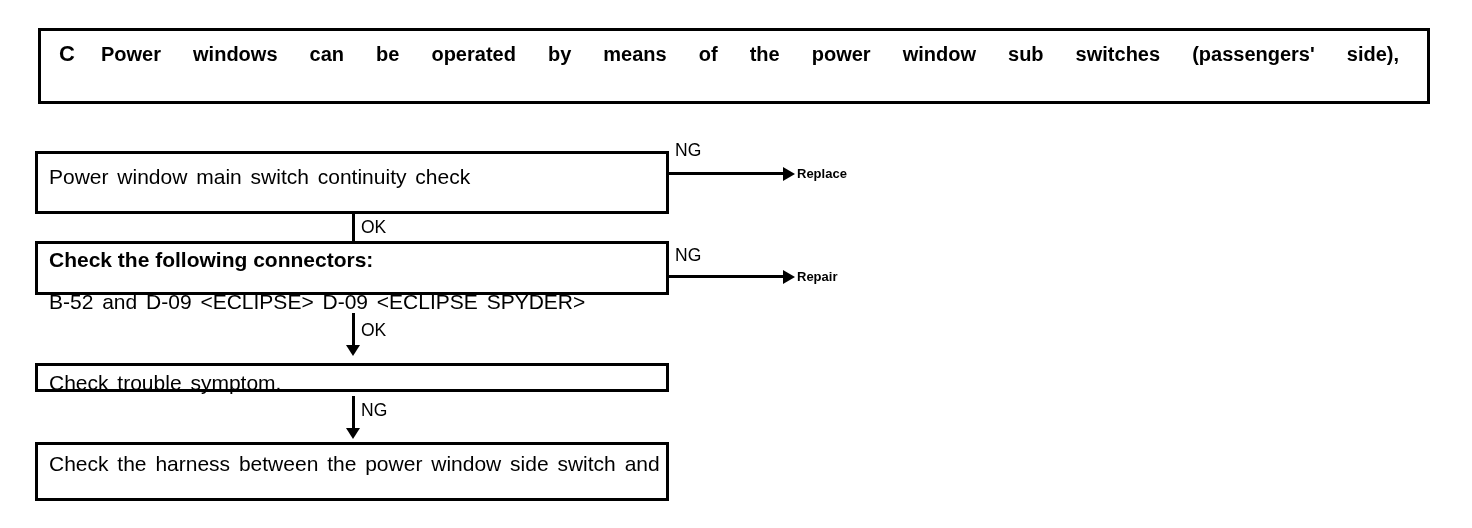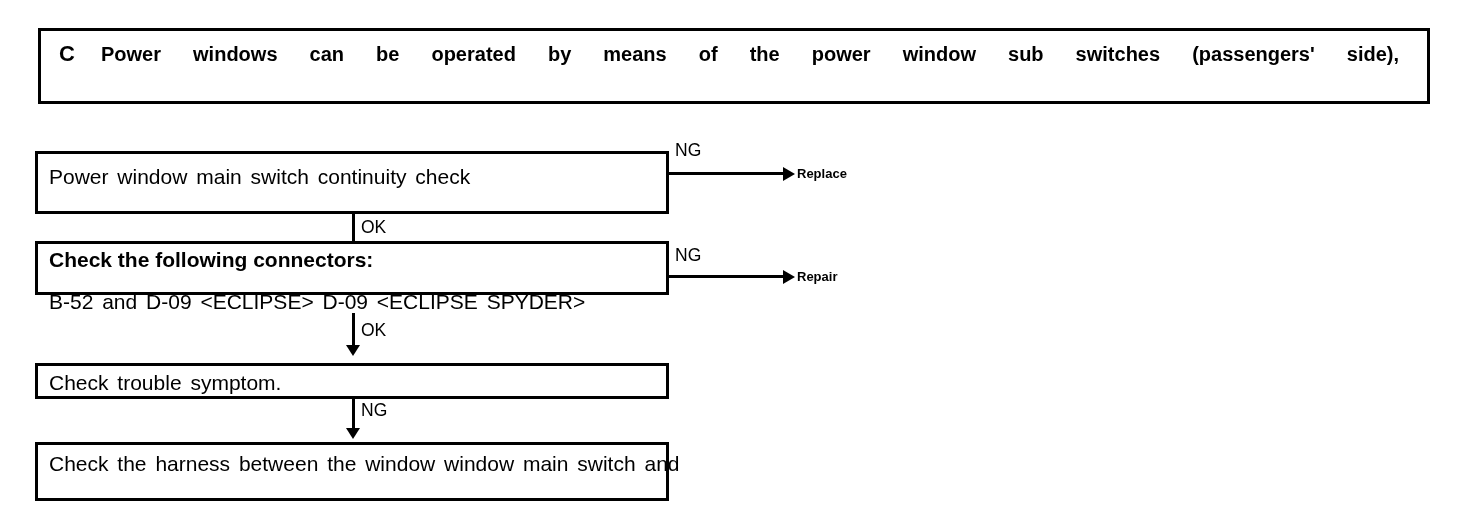--- a/index.html
+++ b/index.html
@@ -82,21 +82,21 @@
   .sp { word-spacing: 3px; }
   .bold { font-weight: bold; }
 
   #box1 { top: 151px; height: 63px; }
   #box1 .l1 { top: 12px; }
 
   #box2 { top: 241px; height: 54px; }
   #box2 .l1 { top: 5px; }
   #box2 .l2 { top: 26px; margin-top: 21px; }
 
-  #box3 { top: 363px; height: 36px; }
+  #box3 { top: 363px; height: 29px; }
   #box3 .l1 { top: 6px; }
 
   #box4 { top: 442px; height: 59px; }
   #box4 .l1 { top: 8px; }
   #box4 .l2 { top: 31px; }
 
   
   .vconn {
     position: absolute;
     left: 352px;
@@ -224,14 +224,14 @@
 
 <div class="flow-box" id="box3">
   <div class="line l1 sp">Check trouble symptom.</div>
 </div>
 
 <div class="vconn" id="conn3"></div>
 <div class="vhead" id="head3"></div>
 <div class="vlabel" id="lab3">NG</div>
 
 <div class="flow-box" id="box4">
-  <div class="line l1 sp">Check the harness between the window window main switch and</div>
+  <div class="line l1 sp">Check the harness between the power window side switch and</div>
 </div>
 
 </body></html>

